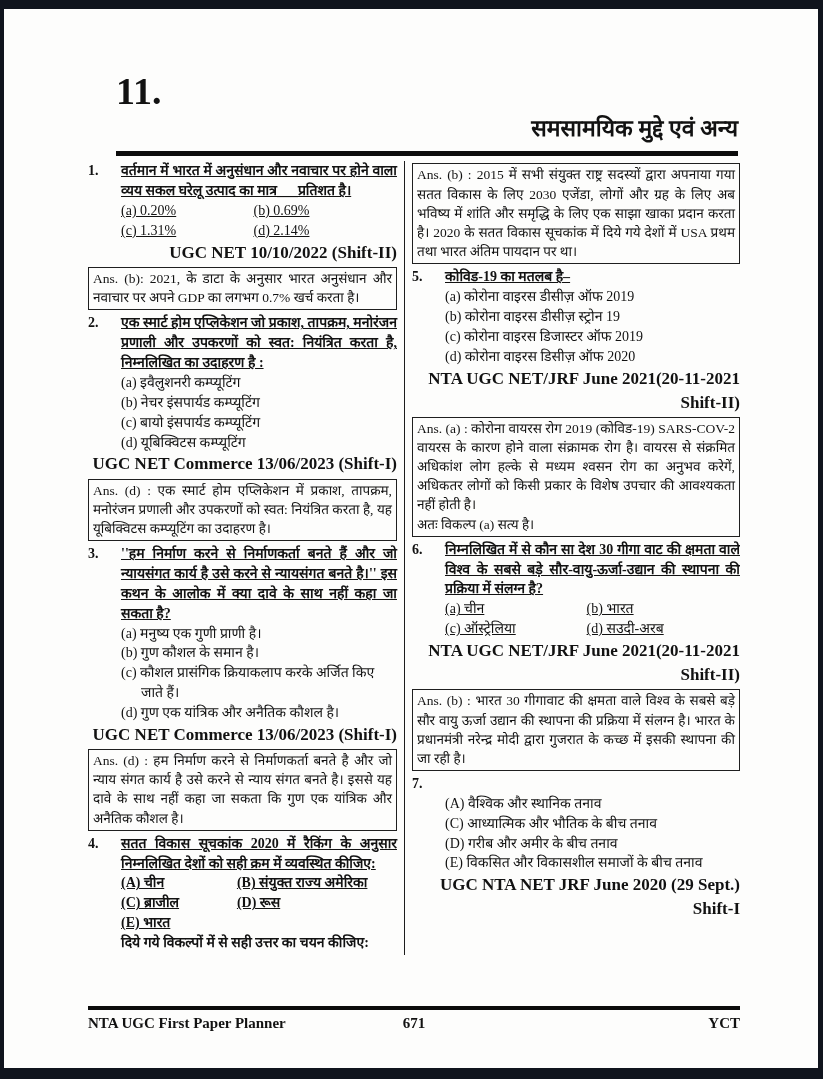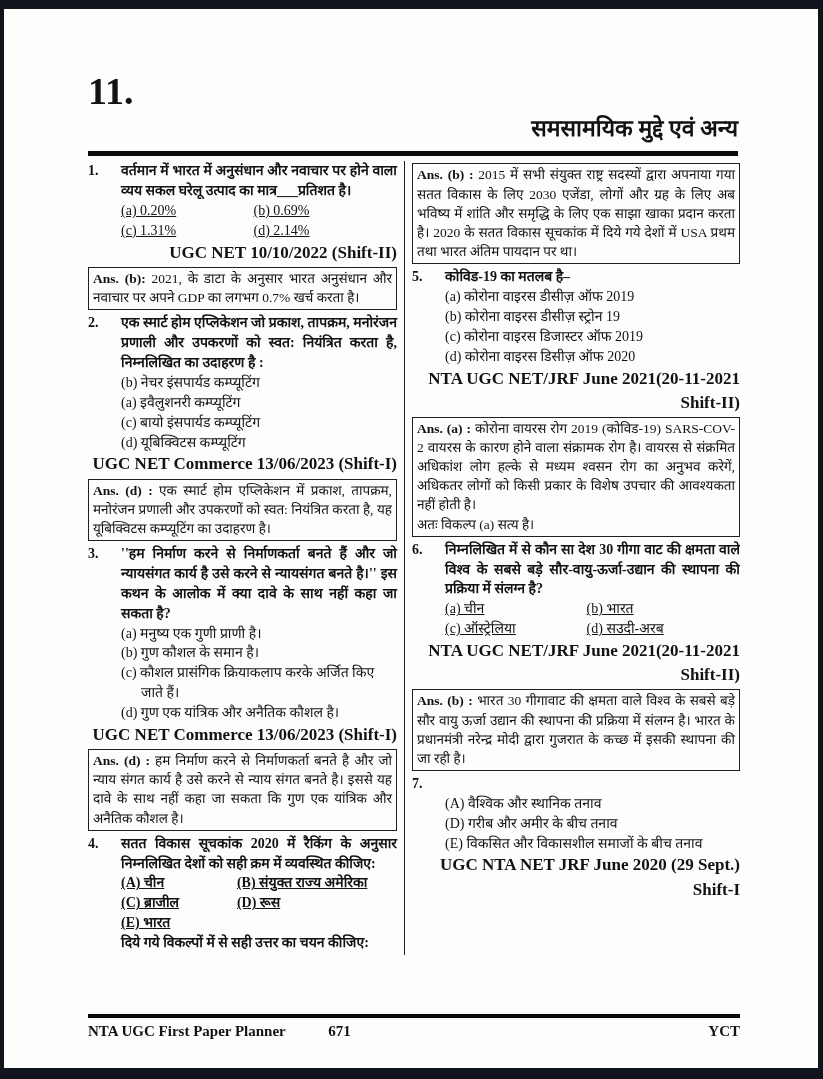--- a/index.html
+++ b/index.html
@@ -6,60 +6,60 @@
   body {
     width:823px; height:1079px; position:relative;
     background:#10141d;
     font-family:"Liberation Serif","DejaVu Serif",serif;
     color:#121212;
   }
   .page {
     position:absolute; top:9px; left:4px; width:814px; height:1059px;
     background:#fdfdfc; overflow:hidden;
   }
-  .header { padding:62px 80px 0 84px;border-radius:26px; }
+  .header { padding:62px 80px 0 112px;border-radius:26px; }
   .chapter-num { font-size:38px; font-weight:bold; line-height:1.1; }
   .page-title { text-align:right; font-size:23px; font-weight:bold; margin-top:2px; line-height:1.2; }
   .title-rule { height:5px; background:#0c0c0c; margin-top:9px; }
 
   .columns { display:flex; margin:5px 78px 0 84px; height:794px; overflow:hidden; }
   .col-left  { width:316px; padding-right:7px; box-sizing:border-box; }
   .divider   { width:1px; background:#1c1c1c; flex:none; }
   .col-right { flex:1; padding-left:7px; box-sizing:border-box; }
 
   .col-left, .col-right { font-size:14px; line-height:1.42; }
 
   .q { margin-bottom:2px; }
   .q-head { display:flex; font-weight:bold; text-align:justify; }
   .q-num  { width:33px; flex:none; }
-  .q-text { flex:1; }
+  .q-text { flex:1;text-decoration:underline; }
 
   .opts { margin-left:33px; }
   .opts .opt { display:block; padding-left:20px; text-indent:-20px; }
   .opts.two { display:grid; grid-template-columns:48% 52%;text-decoration:underline; }
   .opts.two.narrow { grid-template-columns:42% 58%; }
   .opts.bold { font-weight:bold; }
 
   .instr { font-weight:bold; margin-left:33px; text-align:justify; }
   .src   { font-weight:bold; text-align:right; font-size:17px; }
 
   .ans {
     border:1.5px solid #1f1f1f; padding:1px 4px 2px; margin:2px 0 3px;
     text-align:justify; font-size:13.5px; line-height:1.42;
   }
-  .ans-label { font-weight:bold; }
+  .ans-label { font-weight:normal; }
   .ans-text  { white-space:pre-line; }
 
   .footer {
-    position:absolute; left:84px; right:78px; bottom:28px;
+    position:absolute; left:84px; right:78px; bottom:36px;
     border-top:4px solid #0c0c0c; padding-top:5px;
     display:flex; font-weight:bold; font-size:15px;
   }
   .footer-left   { flex:1.4; }
-  .footer-center { flex:1; }
+  .footer-center { flex:1; text-align:center; }
   .footer-right  { flex:1.4; text-align:right; }
 </style>
 </head>
 <body>
 
 <div class="page">
 
   <div class="header">
     <div class="chapter-num">11.</div>
     <div class="page-title">समसामयिक मुद्दे एवं अन्य</div>
@@ -87,22 +87,22 @@
           <span class="ans-text">2021, के डाटा के अनुसार भारत अनुसंधान और नवाचार पर अपने GDP का लगभग 0.7% खर्च करता है।</span>
         </div>
       </div>
 
       <div class="q">
         <div class="q-head">
           <span class="q-num">2.</span>
           <div class="q-text">एक स्मार्ट होम एप्लिकेशन जो प्रकाश, तापक्रम, मनोरंजन प्रणाली और उपकरणों को स्वत: नियंत्रित करता है, निम्नलिखित का उदाहरण है :</div>
         </div>
         <div class="opts one">
+          <span class="opt">(a) इवैलुशनरी कम्प्यूटिंग</span>
           <span class="opt">(b) नेचर इंसपार्यड कम्प्यूटिंग</span>
-          <span class="opt">(a) इवैलुशनरी कम्प्यूटिंग</span>
           <span class="opt">(c) बायो इंसपार्यड कम्प्यूटिंग</span>
           <span class="opt">(d) यूबिक्विटस कम्प्यूटिंग</span>
         </div>
         <div class="src">UGC NET Commerce 13/06/2023 (Shift-I)</div>
         <div class="ans">
           <span class="ans-label">Ans. (d) :</span>
           <span class="ans-text">एक स्मार्ट होम एप्लिकेशन में प्रकाश, तापक्रम, मनोरंजन प्रणाली और उपकरणों को स्वत: नियंत्रित करता है, यह यूबिक्विटस कम्प्यूटिंग का उदाहरण है।</span>
         </div>
       </div>
 
@@ -192,20 +192,21 @@
           <span class="ans-text">भारत 30 गीगावाट की क्षमता वाले विश्व के सबसे बड़े सौर वायु ऊर्जा उद्यान की स्थापना की प्रक्रिया में संलग्न है। भारत के प्रधानमंत्री नरेन्द्र मोदी द्वारा गुजरात के कच्छ में इसकी स्थापना की जा रही है।</span>
         </div>
       </div>
 
       <div class="q">
         <div class="q-head">
           <span class="q-num">7.</span>
         </div>
         <div class="opts one">
           <span class="opt">(A) वैश्विक और स्थानिक तनाव</span>
+          <span class="opt">(C) आध्यात्मिक और भौतिक के बीच तनाव</span>
           <span class="opt">(D) गरीब और अमीर के बीच तनाव</span>
           <span class="opt">(E) विकसित और विकासशील समाजों के बीच तनाव</span>
         </div>
         <div class="src">UGC NTA NET JRF June 2020 (29 Sept.) Shift-I</div>
 
       </div>
 
     </div>
   </div>
 

